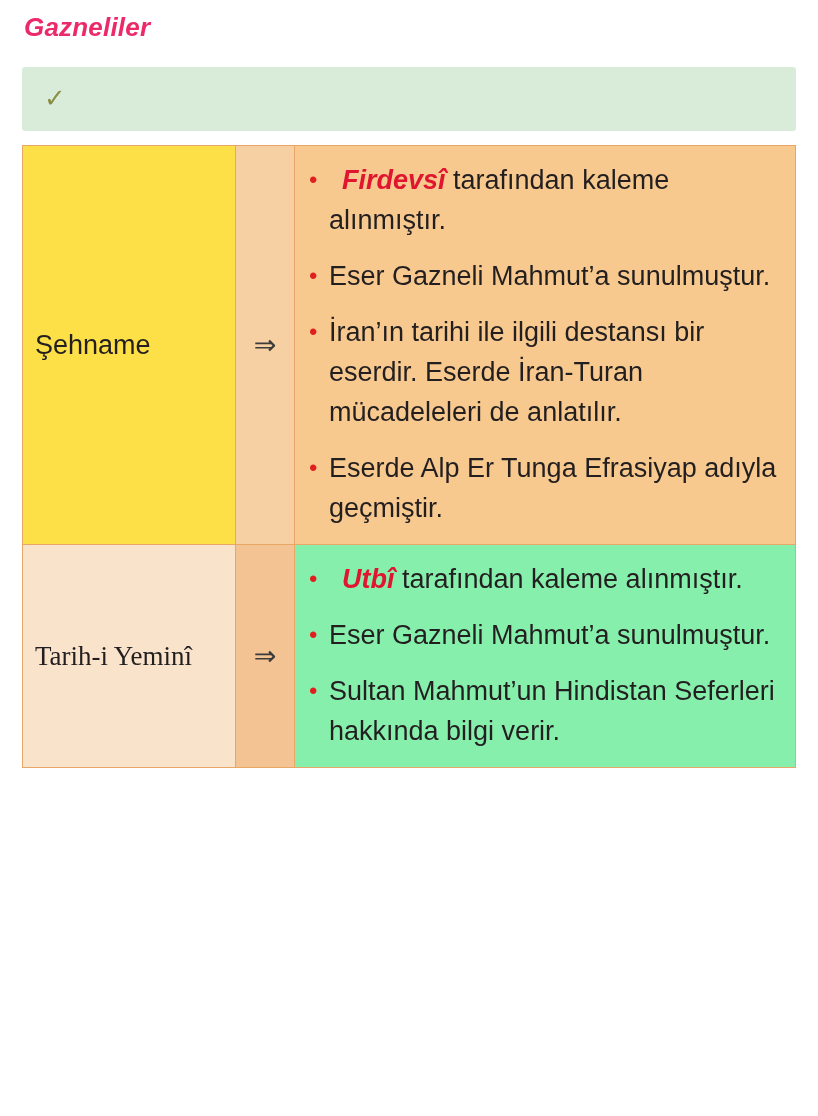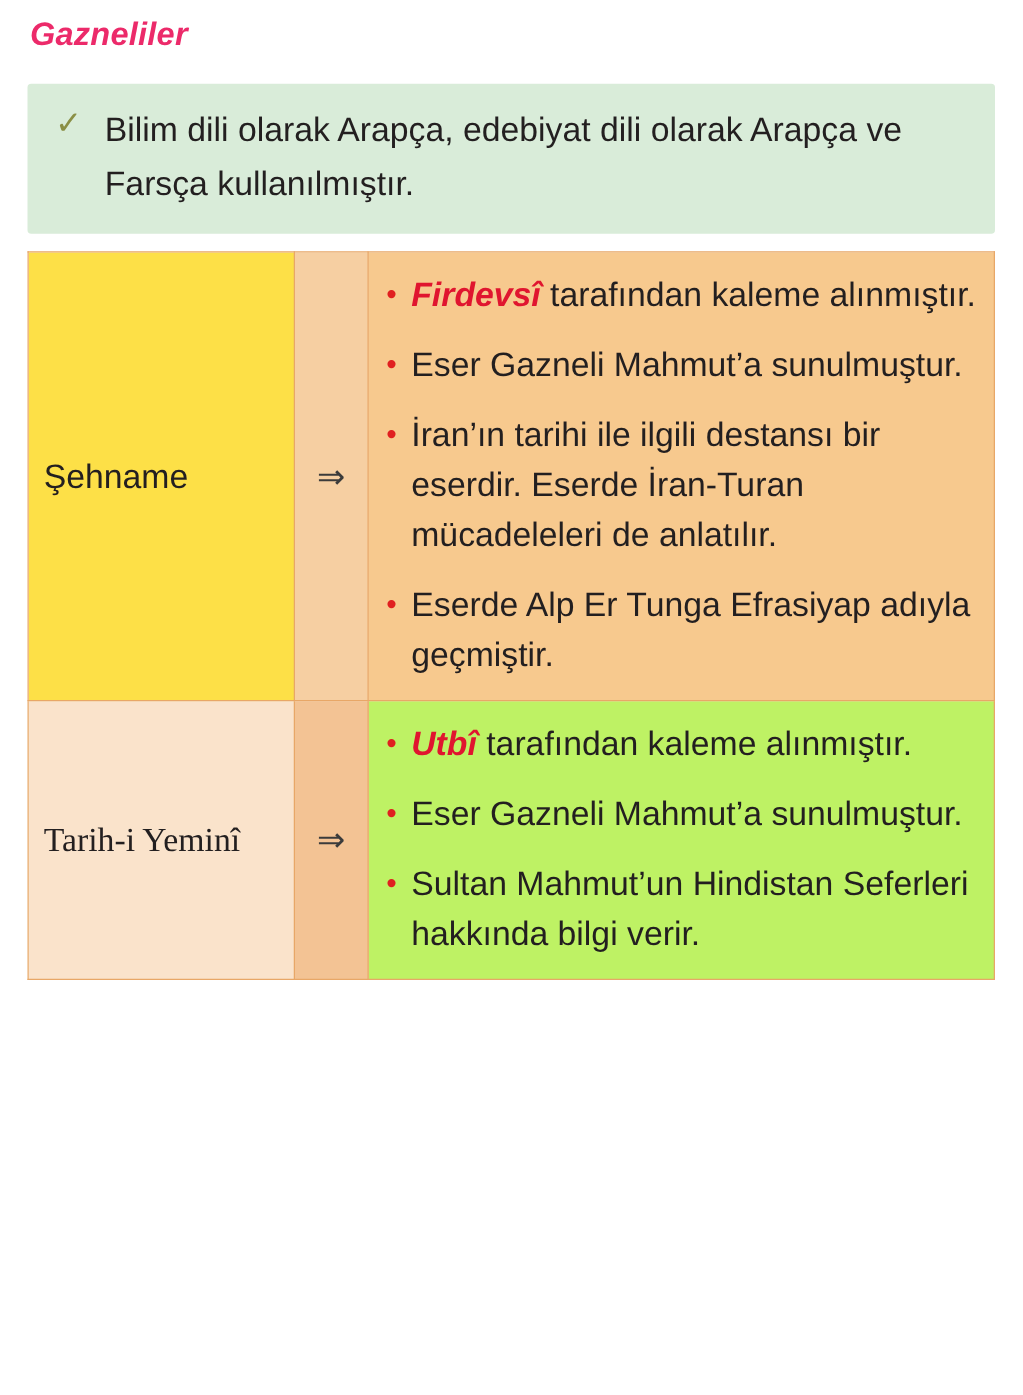--- a/index.html
+++ b/index.html
@@ -82,21 +82,21 @@
     width: 58px;
     background: #f6cfa2;
     text-align: center;
     font-size: 27px;
     color: #3b3b3b;
   }
   .col-items {
     background: #f7c98e;
     padding: 14px 10px 14px 14px !important;
   }
-  .row-2 .col-items { background: #bef264; }
+  .row-2 .col-items { background: #86efac; }
   .row-2 .col-arrow { background: #f3c394; }
   .row-2 .col-name  { background: #fae3cb; font-family: Liberation Serif, serif; }
 
   ul.bullets {
     list-style: none;
     margin: 0;
     padding: 0;
   }
   ul.bullets > li {
     position: relative;
@@ -113,32 +113,32 @@
     left: 0;
     top: 0;
     color: #e02020;
     font-size: 24px;
     line-height: 40px;
   }
   .hl {
     color: #e0152f;
     font-weight: bold;
     font-style: italic;
+    margin-left: 13px;
   }
 </style>
 </head>
 <body>
 
 <div class="page">
 
   <h1 class="section-title">Gazneliler</h1>
 
   <div class="note-box">
     <span class="check-icon">✓</span>
-    <span class="note-text">Bilim dili olarak Arapça, edebiyat dili olarak Arapça ve Farsça kullanılmıştır.</span>
   </div>
 
   <table class="work-table">
     <tbody>
       <tr class="row-1">
         <td class="col-name">Şehname</td>
         <td class="col-arrow">⇒</td>
         <td class="col-items">
           <ul class="bullets">
             <li><span class="hl">Firdevsî</span><span> tarafından kaleme alınmıştır.</span></li>

